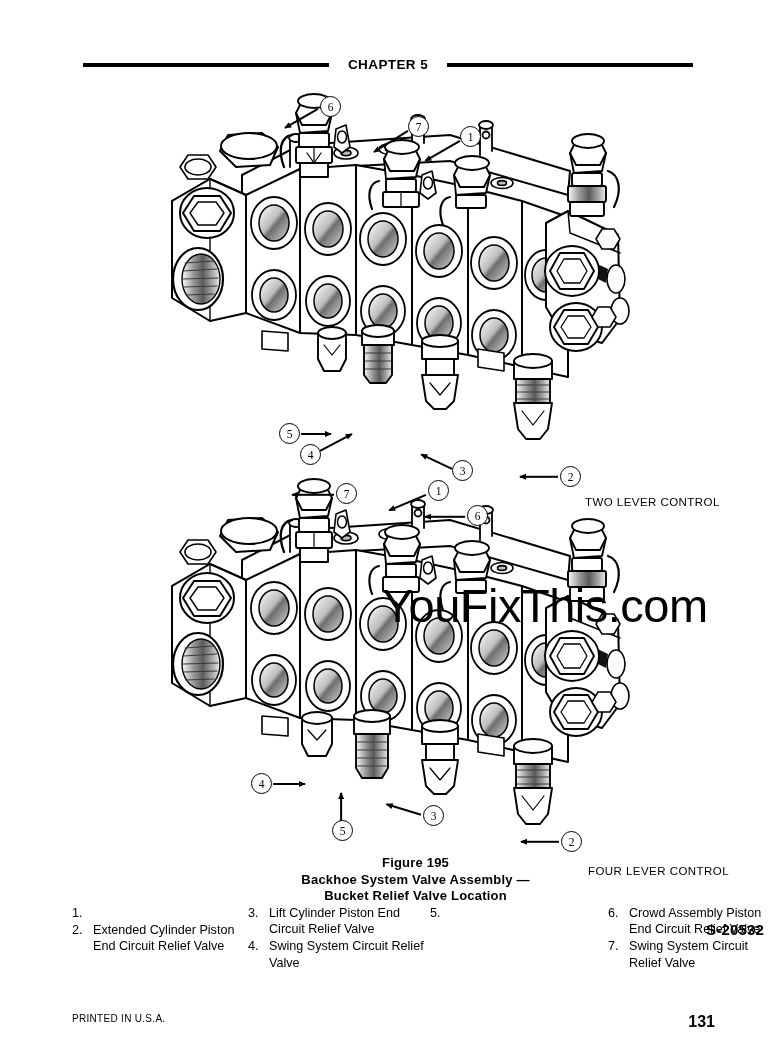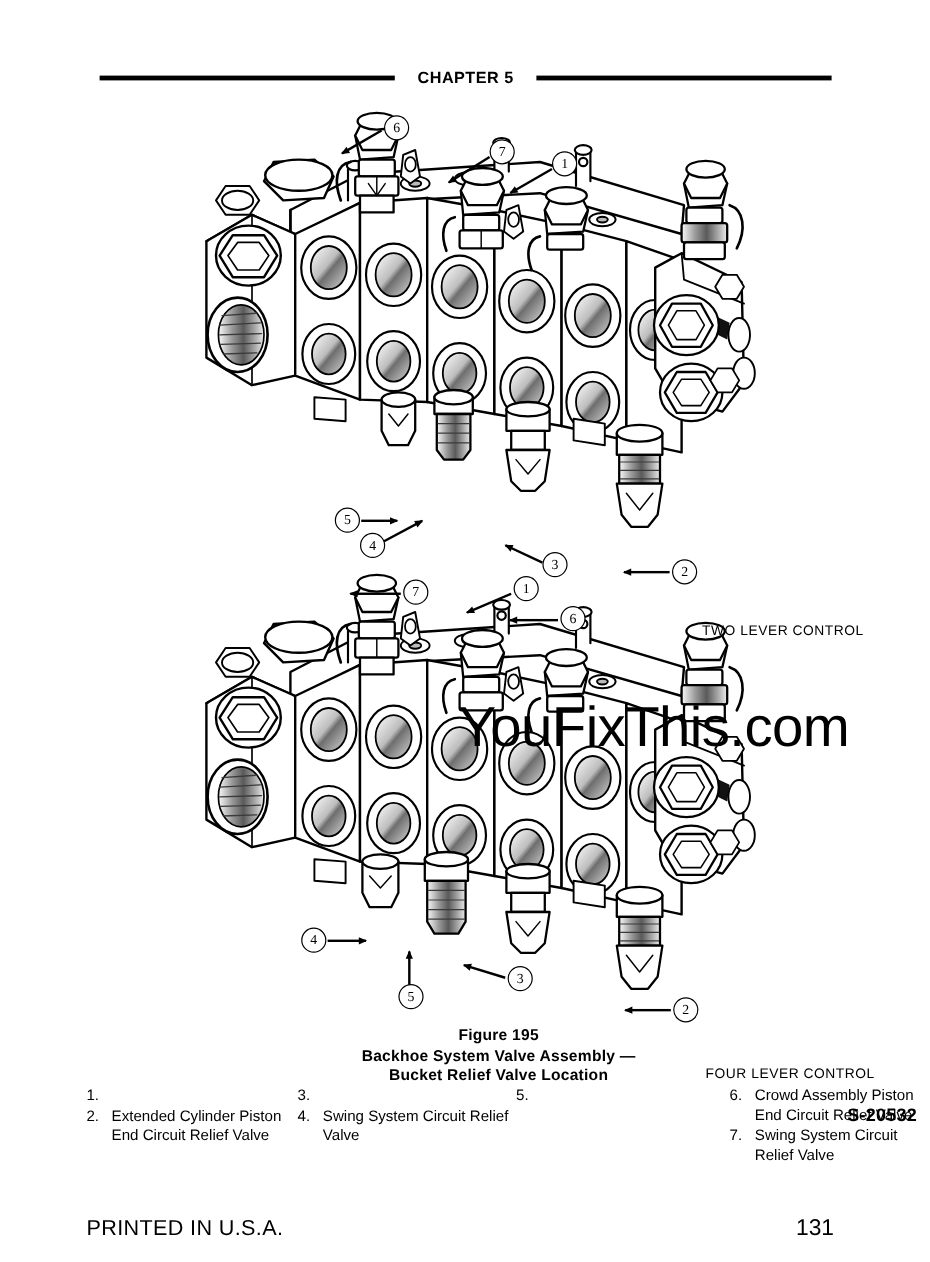--- a/index.html
+++ b/index.html
@@ -47,21 +47,21 @@
     color: #000000;
     white-space: nowrap;
     pointer-events: none;
     z-index: 5;
     font-family: "Liberation Sans", sans-serif;
   }
 
   
   .illo-label {
     position: absolute;
-    font-size: 11.5px; letter-spacing: .45px; white-space: nowrap; margin-top: 24px;
+    font-size: 11.5px; letter-spacing: .45px; white-space: nowrap;
   }
   #label-two  { left: 585px; top: 418px; }
   #label-four { left: 588px; top: 787px; }
 
   .drawing-no {
     position: absolute; left: 706px; top: 843px;
     font-size: 15px; font-weight: bold; letter-spacing: .2px; text-align: center;
   }
 
   
@@ -111,25 +111,25 @@
     margin-bottom: 1px;
   }
   .legend-num {
     width: 21px; flex: 0 0 21px; text-align: left;
   }
   .legend-text { flex: 1 1 auto; }
 
   
   .footer-left {
     position: absolute; left: 72px; top: 1013px;
-    font-size: 18px; letter-spacing: .3px;
+    font-size: 10px; letter-spacing: .3px;
   }
   .footer-right {
-    position: absolute; right: 80px; top: 1013px;
-    font-size: 19px; font-weight: normal;
+    position: absolute; right: 60px; top: 1013px;
+    font-size: 16px; font-weight: bold;
   }
 </style>
 </head>
 <body>
 
 <div class="header">
   <div class="rule"></div>
   <div class="chapter-title">CHAPTER 5</div>
   <div class="rule"></div>
 </div>
@@ -616,20 +616,21 @@
     </div>
     <div class="legend-item">
       <span class="legend-num">2.</span>
       <span class="legend-text">Extended Cylinder Piston End Circuit Relief Valve</span>
     </div>
   </div>
 
   <div class="legend-col">
     <div class="legend-item">
       <span class="legend-num">3.</span>
+      <span class="legend-text">Lift Cylinder Piston End Circuit Relief Valve</span>
     </div>
     <div class="legend-item">
       <span class="legend-num">4.</span>
       <span class="legend-text">Swing System Circuit Relief Valve</span>
     </div>
   </div>
 
   <div class="legend-col">
     <div class="legend-item">
       <span class="legend-num">5.</span>

